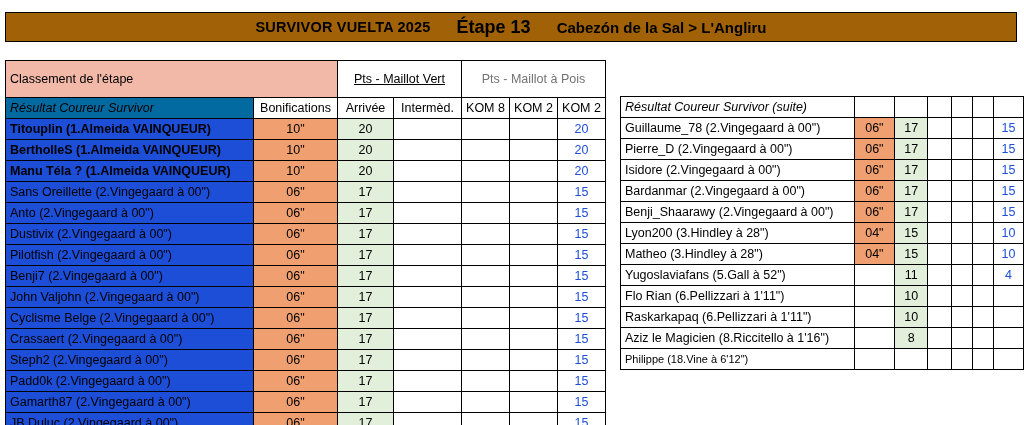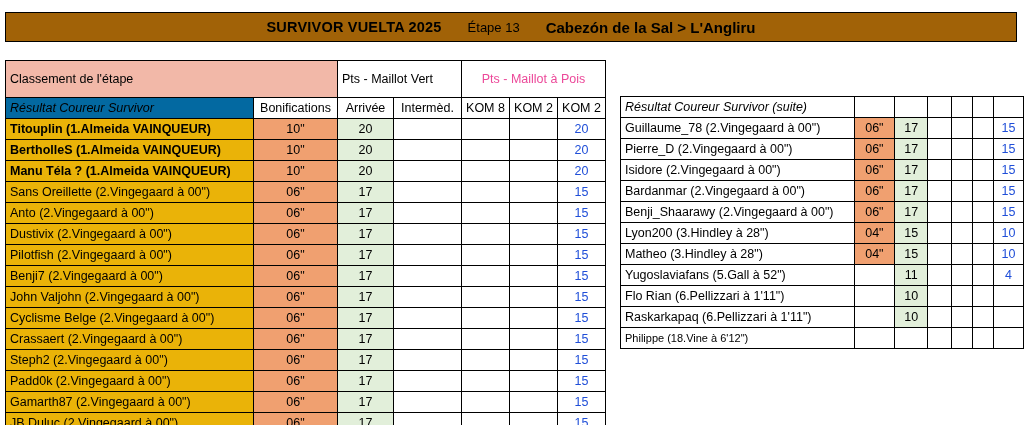--- a/index.html
+++ b/index.html
@@ -14,44 +14,44 @@
   }
   
   .header-bar{
     position:absolute;left:5px;top:12px;width:1010px;height:28px;
     border:1px solid #000;
     background:#a16207;
     display:flex;align-items:center;justify-content:center;
   }
   .header-inner{display:flex;align-items:center;gap:26px;}
   .header-title{font-weight:bold;font-size:14.5px;letter-spacing:.2px;}
-  .header-stage{font-weight:normal;font-size:13px;}
+  .header-stage{font-weight:bold;font-size:18px;}
   .header-route{font-weight:bold;font-size:15px;}
 
   
   .tbl{position:absolute;border-collapse:collapse;table-layout:fixed;}
   .tbl td,.tbl th{
     border:1px solid #000;
     padding:0 4px;
     height:20px;
     font-size:12.5px;
     font-weight:normal;
     vertical-align:middle;
     white-space:nowrap;
     overflow:hidden;
   }
 
   
   #left-table{left:5px;top:60px;}
   .hdr-pink{background:#f2b8a8;text-align:left;font-weight:bold;font-size:13px;}
-  .hdr-plain{background:#ffffff;text-align:left;font-weight:bold;font-size:13px;}
-  .hdr-blue{background:#ffffff;color:#ec4899;text-align:center;font-weight:bold;font-size:13px;}
+  .hdr-plain{background:#ffffff;text-align:center;font-weight:bold;font-size:13px;text-decoration:underline;}
+  .hdr-blue{background:#ffffff;color:#737373;text-align:center;font-weight:bold;font-size:13px;}
   .sub{background:#0369a1;font-style:italic;font-size:12px;}
   .sub-c{background:#ffffff;font-size:12px;text-align:center;}
-  .name{background:#eab308;text-align:left;}
+  .name{background:#1d4ed8;text-align:left;}
   .name.win{font-weight:bold;}
   .bonif{background:#f0a070;text-align:center;font-weight:bold;font-size:12px;}
   .arrivee{background:#e2efda;text-align:center;font-size:12.5px;}
   .arrivee-b{background:#e2efda;text-align:center;font-weight:bold;}
   .blank{background:#ffffff;}
   .kom2{background:#ffffff;color:#1f4ed8;text-align:center;font-weight:bold;}
 
   
   #right-table{left:620px;top:96px;}
   .r-sub{background:#ffffff;font-style:italic;font-size:12px;}
@@ -344,20 +344,29 @@
       <tr>
         <td class="r-name">Raskarkapaq (6.Pellizzari à 1'11")</td>
         <td class="r-empty"></td>
         <td class="r-arr">10</td>
         <td class="r-empty"></td>
         <td class="r-empty"></td>
         <td class="r-empty"></td>
         <td class="r-blue"></td>
       </tr>
       <tr>
+        <td class="r-name">Aziz le Magicien (8.Riccitello à 1'16")</td>
+        <td class="r-empty"></td>
+        <td class="r-arr">8</td>
+        <td class="r-empty"></td>
+        <td class="r-empty"></td>
+        <td class="r-empty"></td>
+        <td class="r-blue"></td>
+      </tr>
+      <tr>
         <td class="r-name small">Philippe (18.Vine à 6'12")</td>
         <td class="r-empty"></td>
         <td class="r-empty"></td>
         <td class="r-empty"></td>
         <td class="r-empty"></td>
         <td class="r-empty"></td>
         <td class="r-blue"></td>
       </tr>
     </tbody>
 </table>

